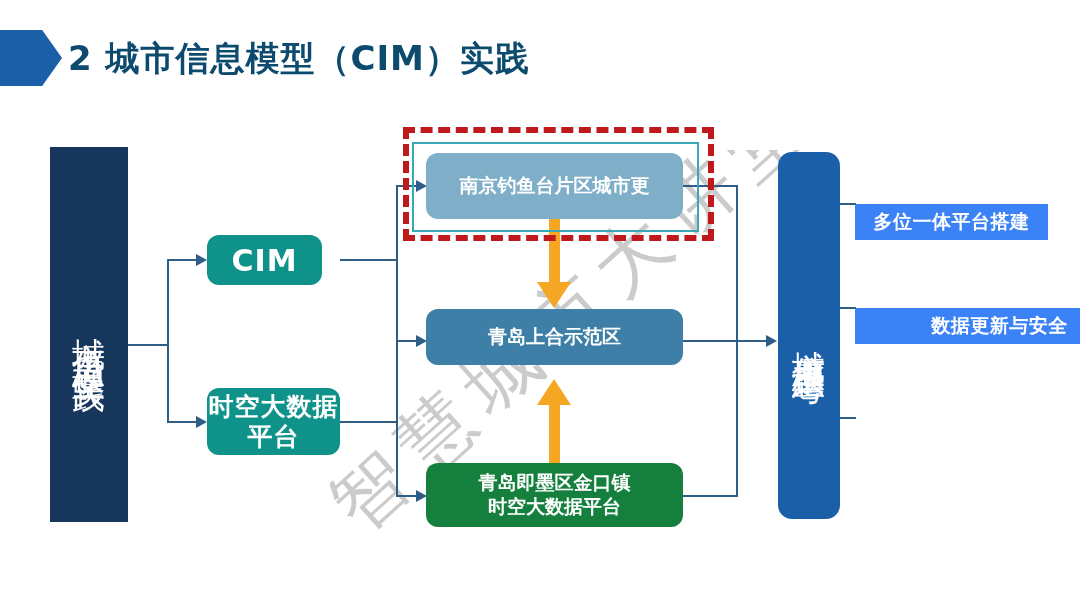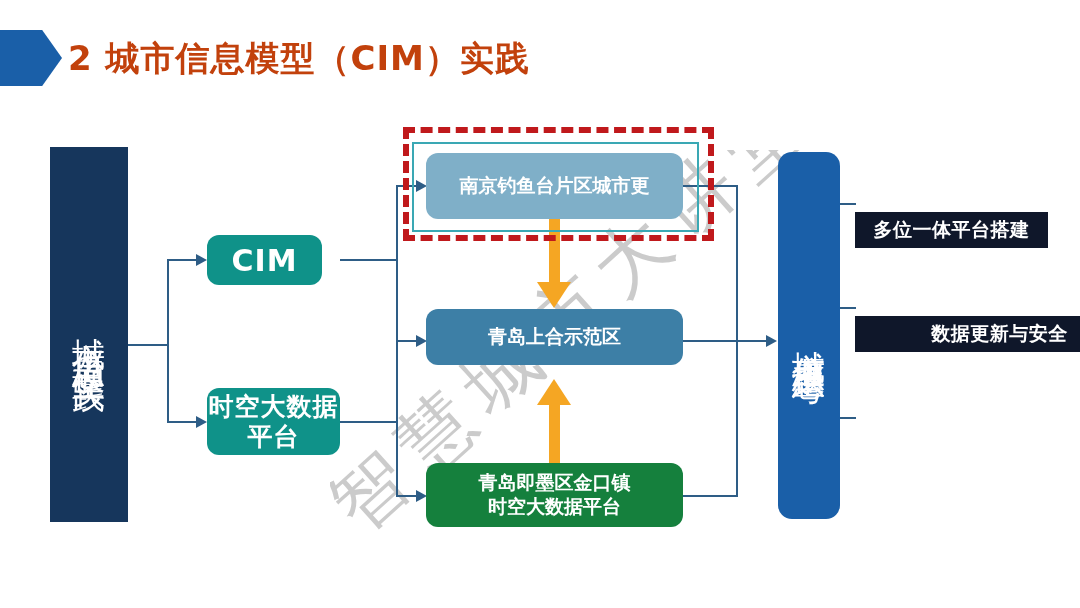--- a/index.html
+++ b/index.html
@@ -41,21 +41,21 @@
     width:62px;height:56px;
     background:#1a5fa8;
     clip-path:polygon(0 0, 68% 0, 100% 50%, 68% 100%, 0 100%);
     z-index:4;
   }
   .title-text{
     position:absolute;
     left:68px;top:36px;
     font-size:34px;
     font-weight:bold;
-    color:#c2410c;
+    color:#0c4a6e;
     letter-spacing:1px;
     white-space:nowrap;
     z-index:4;
     font-family:"DejaVu Sans","Liberation Sans",sans-serif;
   }
 
   
   .left-bar{
     position:absolute;
     left:50px;top:147px;
@@ -143,29 +143,28 @@
     letter-spacing:3px;
     line-height:1;
     font-family:"DejaVu Sans","Liberation Sans",sans-serif;
   }
 
   
   .tag{
     position:absolute;
     left:855px;
     width:193px;height:36px;
-    background:#0f172a;
+    background:#3b82f6;
     color:#fff;
     font-size:19px;
     font-weight:bold;
     display:flex;align-items:center;justify-content:center;
     z-index:6;
     font-family:"DejaVu Sans","Liberation Sans",sans-serif;
     letter-spacing:0.5px;
-    margin-top:8px;
   }
   #tag-0{top:204px;}
   #tag-1{top:308px;padding-left:48px;}
   #tag-2{top:418px;}
 
   
   .ln{position:absolute;background:#2e5d86;z-index:3;}
   .lnh{height:2px;}
   .lnv{width:2px;}
 

